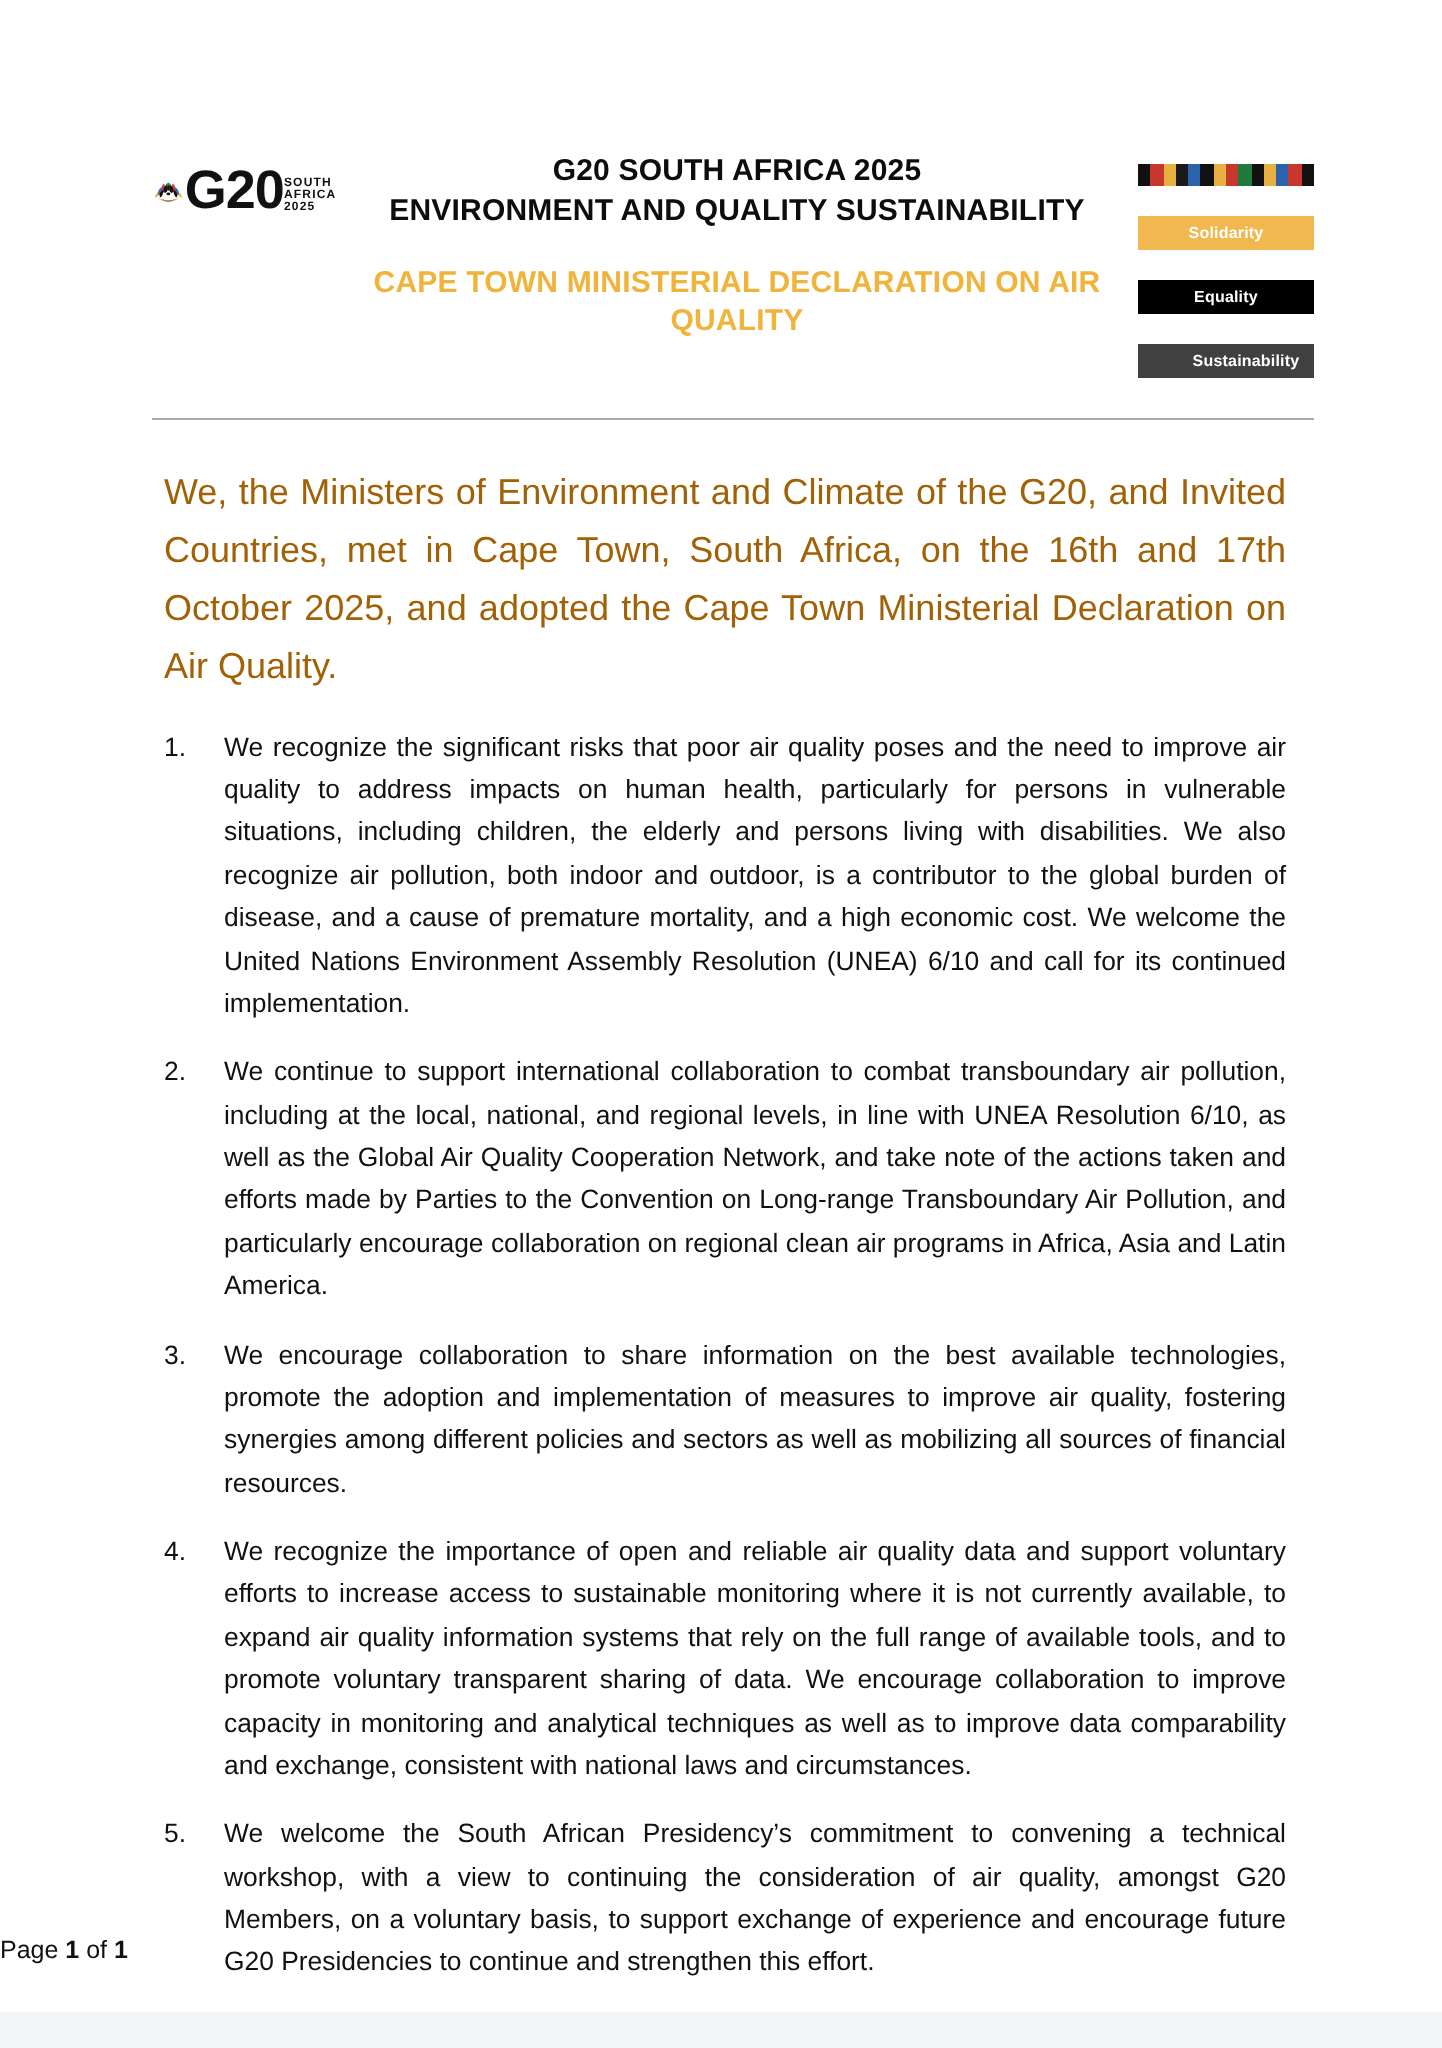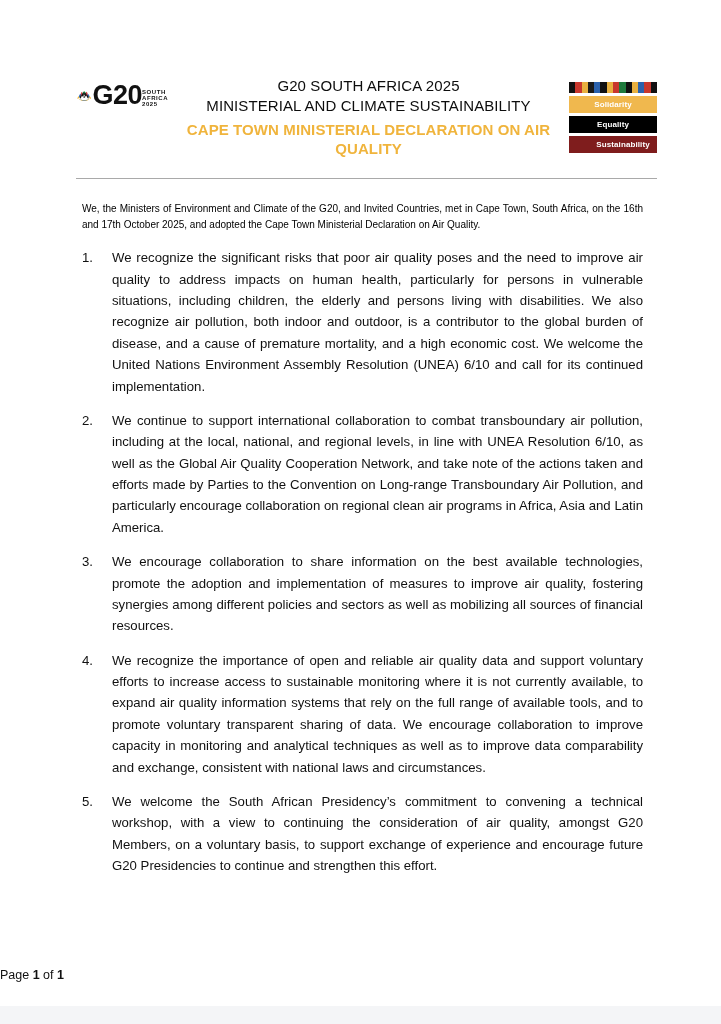--- a/index.html
+++ b/index.html
@@ -63,50 +63,50 @@
     color: #111111;
     margin-top: 3px;
   }
 
   .title-block {
     flex: 1 1 auto;
     text-align: center;
     padding: 10px 6px 0 6px;
   }
   .title-main {
-    font-weight: normal;
+    font-weight: bold;
     font-size: 15px;
     line-height: 1.32;
     color: #0d0d0d;
     letter-spacing: 0.1px;
   }
   .title-sub {
     font-weight: bold;
     font-size: 15px;
     line-height: 1.28;
     color: #f0b43c;
-    margin-top: 4px;
+    margin-top: 16px;
     letter-spacing: 0.1px;
   }
 
   .badge-block {
     width: 88px;
     flex: 0 0 88px;
     padding-top: 16px;
   }
   .badge-strip {
     display: flex;
     height: 11px;
     width: 100%;
     overflow: hidden;
   }
   .badge-strip i { display: block; height: 100%; }
   .badge-bar {
     height: 17px;
-    margin-top: 3px;
+    margin-top: 15px;
     display: flex;
     align-items: center;
     justify-content: center;
     color: #ffffff;
     font-weight: bold;
     font-size: 8px;
     letter-spacing: 0.1px;
   }
 
   
@@ -115,23 +115,23 @@
     height: 1px;
     background: #a9a9a9;
   }
 
   
   .content {
     padding: 22px 78px 0 82px;
     box-sizing: border-box;
   }
   .lede {
-    font-size: 10px;
+    font-size: 18px;
     line-height: 1.62;
-    color: #000000;
+    color: #a16207;
     text-align: justify;
     margin: 0 0 14px 0;
   }
   ol.clauses {
     list-style: none;
     margin: 0;
     padding: 0;
   }
   ol.clauses li {
     position: relative;
@@ -200,21 +200,21 @@
         <path d="M26 78 C40 96 64 104 84 104 C104 104 128 96 142 78 C120 92 100 96 84 96 C68 96 48 92 26 78 Z" fill="#f2b93c"></path>
         <path d="M46 84 C58 96 70 100 84 100 C98 100 110 96 122 84 C106 94 92 96 84 96 C76 96 62 94 46 84 Z" fill="#2e6dbf"></path>
       </svg>
       <div class="logo-word">G20</div>
       <div class="logo-sub">SOUTH AFRICA 2025</div>
     </div>
 
     <div class="title-block">
       <div class="title-main">
         <div>G20 SOUTH AFRICA 2025</div>
-        <div>MINISTERIAL AND CLIMATE SUSTAINABILITY</div>
+        <div>ENVIRONMENT AND QUALITY SUSTAINABILITY</div>
       </div>
       <div class="title-sub" style="color: rgb(240, 180, 60);">CAPE TOWN MINISTERIAL DECLARATION ON AIR QUALITY</div>
     </div>
 
     <div class="badge-block">
       <div class="badge-strip" id="badge-strip">
           <i style="background: rgb(17, 17, 17); flex: 1 1 0px;"></i>
           <i style="background: rgb(200, 55, 45); flex: 1 1 0px;"></i>
           <i style="background: rgb(232, 176, 64); flex: 1 1 0px;"></i>
           <i style="background: rgb(26, 26, 26); flex: 1 1 0px;"></i>
@@ -228,21 +228,21 @@
           <i style="background: rgb(43, 98, 173); flex: 1 1 0px;"></i>
           <i style="background: rgb(200, 55, 45); flex: 1 1 0px;"></i>
           <i style="background: rgb(17, 17, 17); flex: 1 1 0px;"></i>
         </div>
       <div class="badge-bar" id="bar-0" style="background: rgb(240, 184, 78);">
         <span>Solidarity</span>
       </div>
       <div class="badge-bar" id="bar-1" style="background: #000000;">
         <span>Equality</span>
       </div>
-      <div class="badge-bar" id="bar-2" style="background: #7f1d1d; padding-left: 20px;">
+      <div class="badge-bar" id="bar-2" style="background: #404040; padding-left: 20px;">
         <span>Sustainability</span>
       </div>
     </div>
   </div>
 
   <div class="rule"></div>
 
   <div class="content">
 
     <p class="lede">We, the Ministers of Environment and Climate of the G20, and Invited Countries, met in Cape Town, South Africa, on the 16th and 17th October 2025, and adopted the Cape Town Ministerial Declaration on Air Quality.</p>

